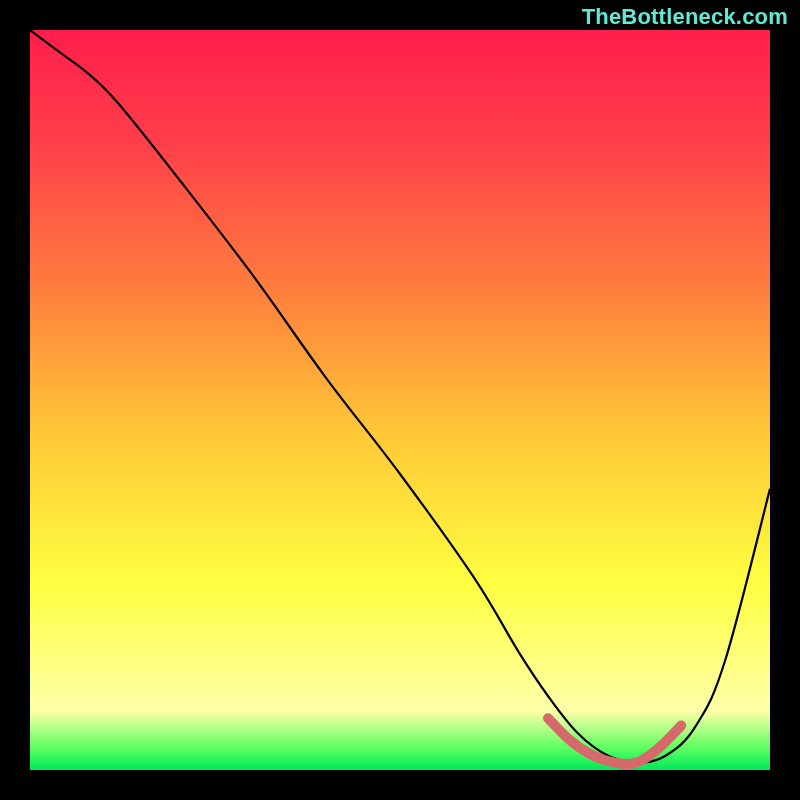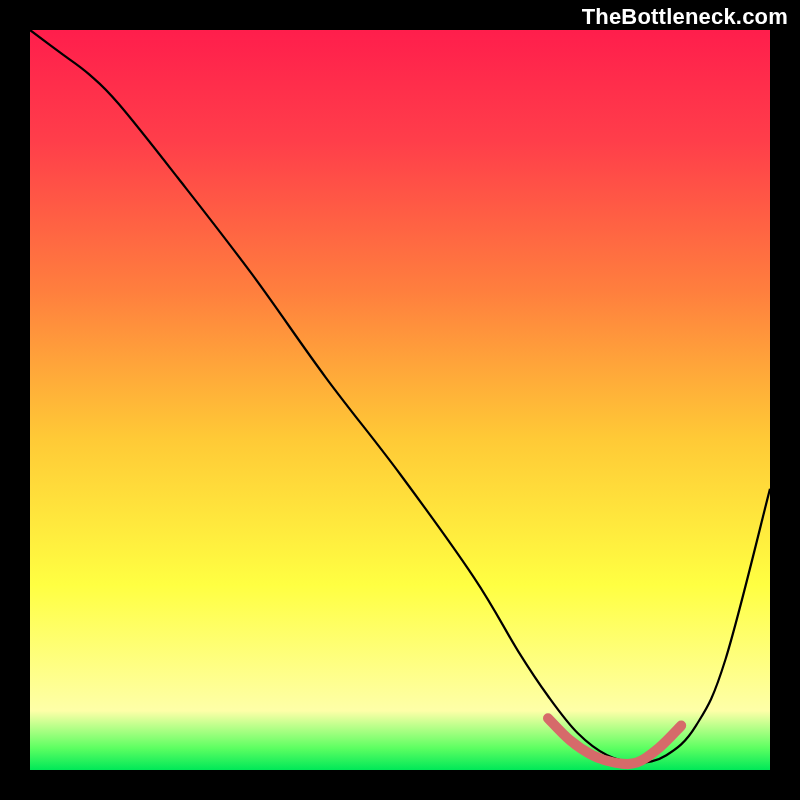--- a/index.html
+++ b/index.html
@@ -14,21 +14,21 @@
   .frame {
     position: relative;
     width: 800px;
     height: 800px;
     background: #000;
   }
   .watermark {
     position: absolute;
     top: 4px;
     right: 12px;
-    color: #ffffff;
+    color: #5eead4;
     font-size: 22px;
     font-weight: 600;
     letter-spacing: 0.2px;
     z-index: 10;
   }
   .plot {
     position: absolute;
     left: 30px;
     top: 30px;
     width: 740px;

